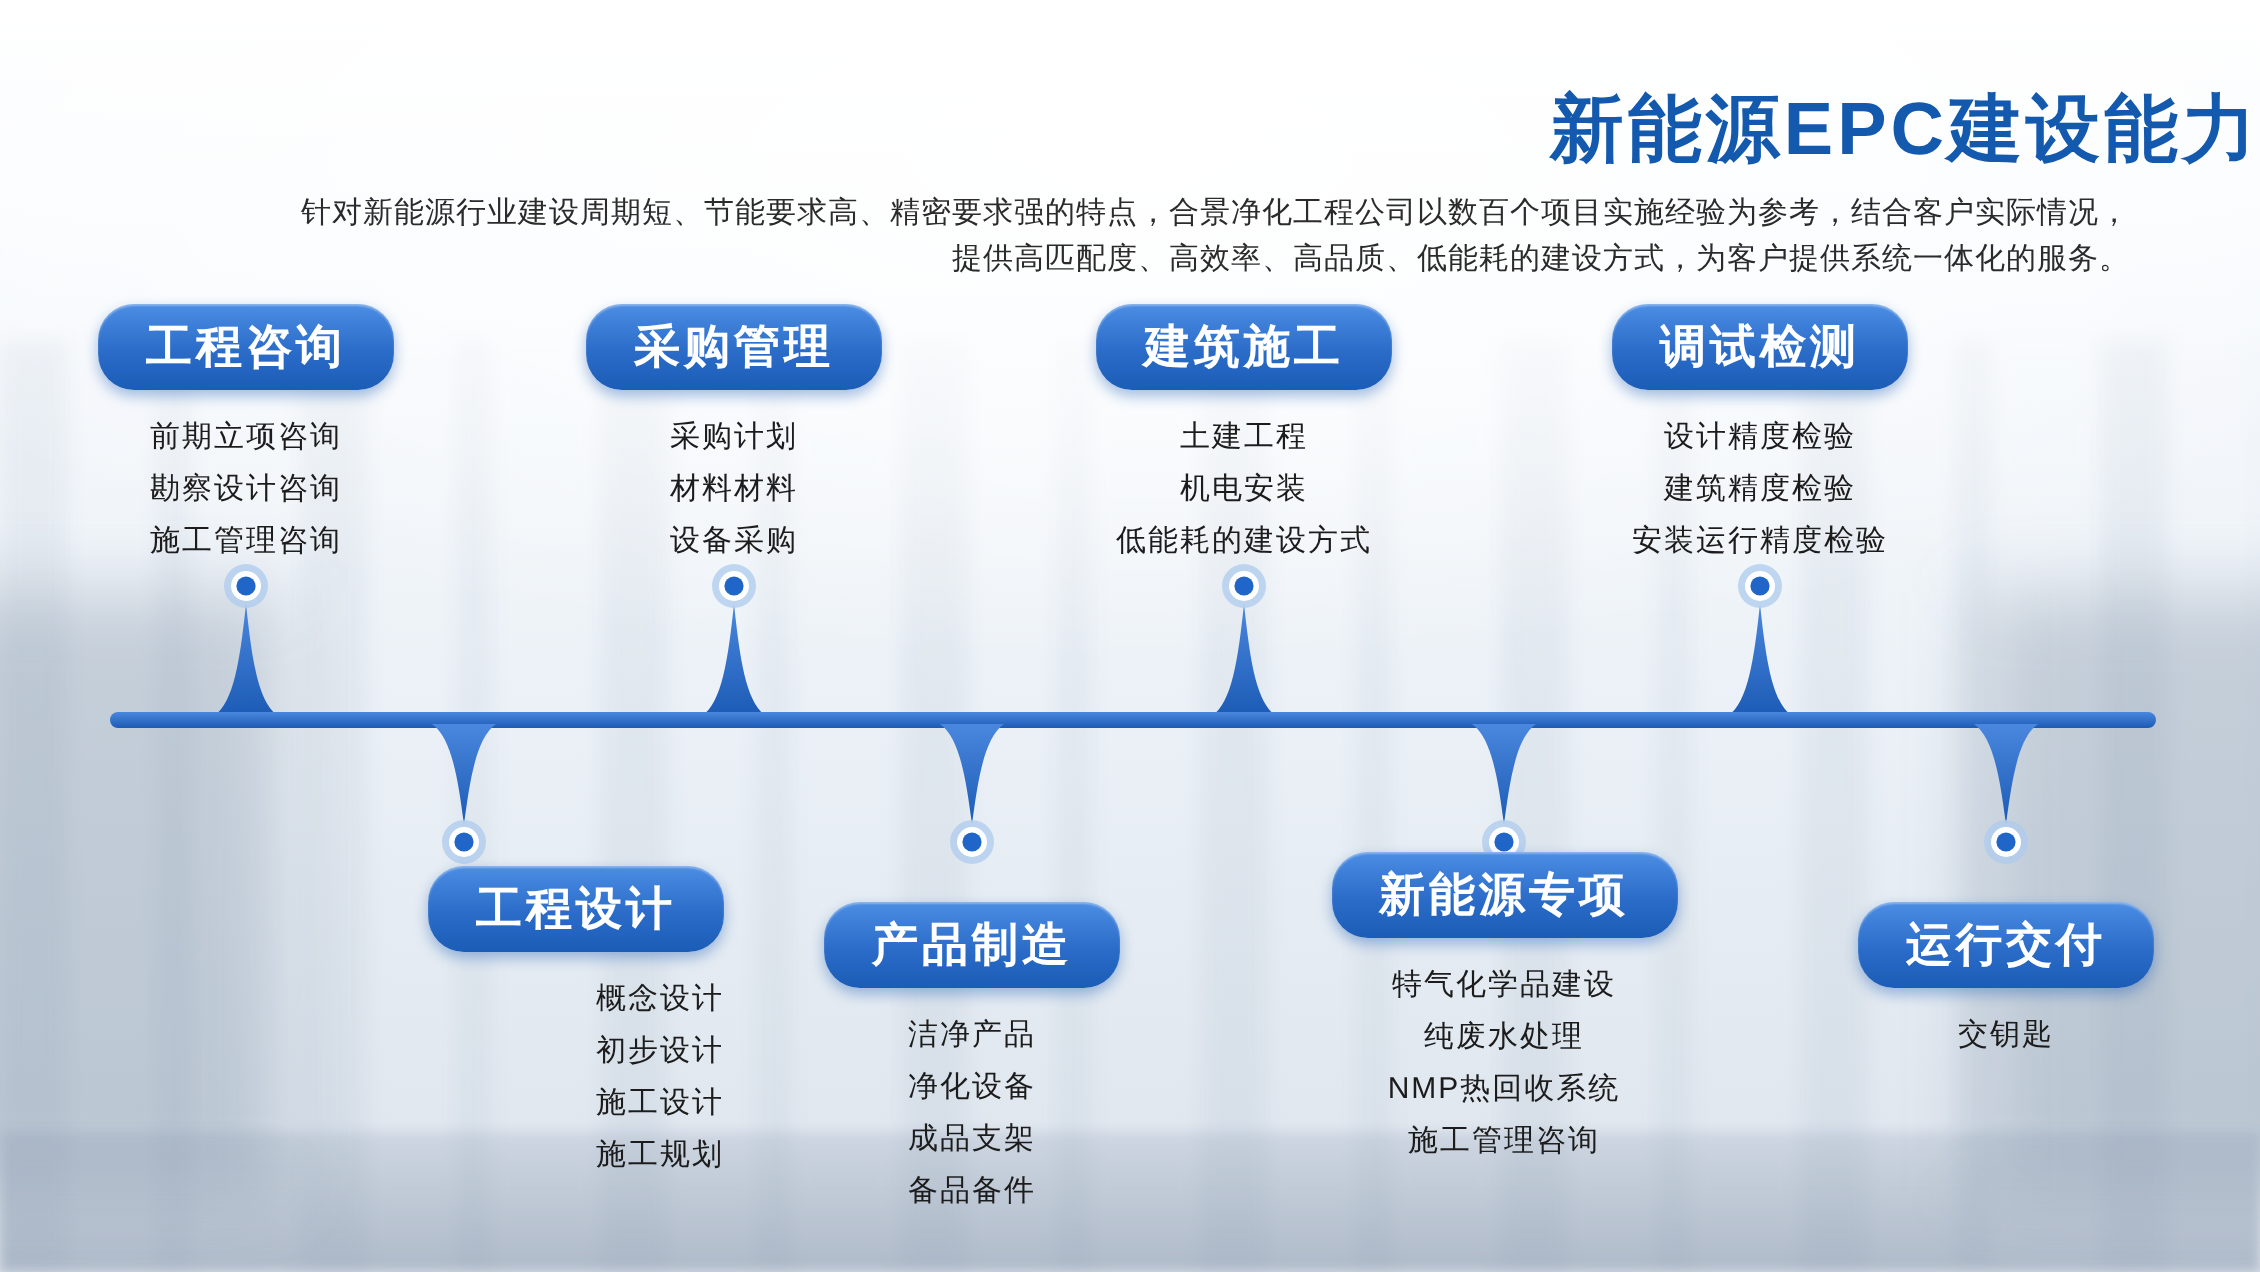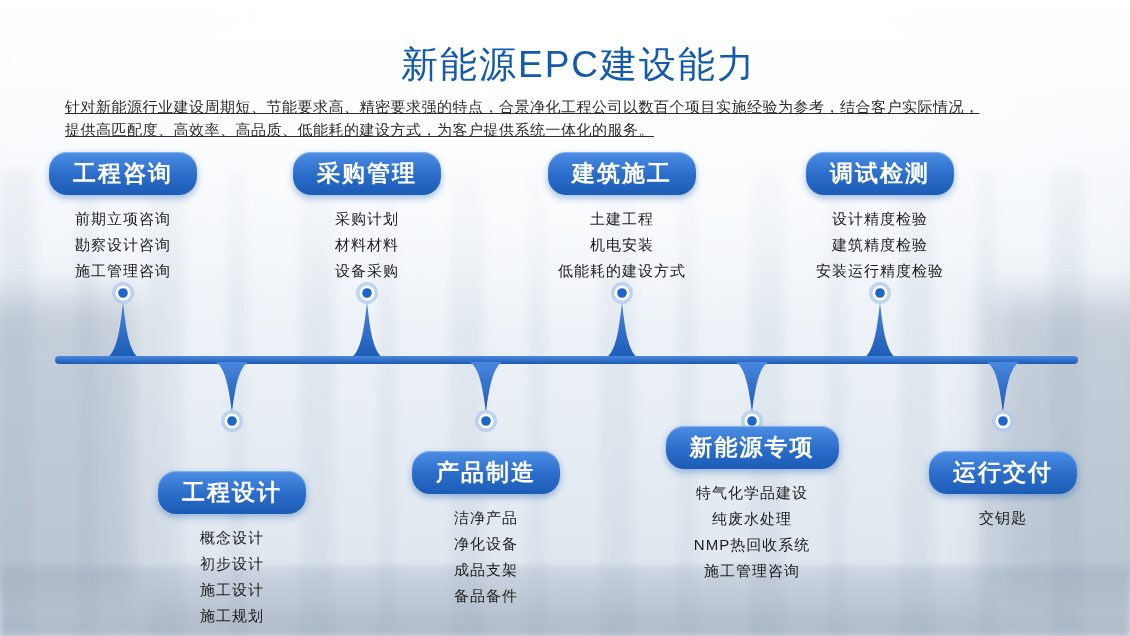--- a/index.html
+++ b/index.html
@@ -46,36 +46,35 @@
     background: rgba(95,115,140,0.28); filter: blur(18px); pointer-events: none;
   }
   .bg-corner-r {
     position: absolute; right: -40px; bottom: 40px; width: 180px; height: 300px;
     background: rgba(95,115,140,0.28); filter: blur(18px); pointer-events: none;
   }
 
   .page-title {
     position: absolute;
     top: 40px; left: 0; right: 0;
-    text-align: center;
+    text-align: right;
     font-size: 37px;
-    font-weight: normal;
+    font-weight: bold;
     letter-spacing: 2px;
     color: #1359ad;
     margin-left: 27px;
   }
   .subtitle {
     position: absolute;
     top: 95px; left: 65px; right: 65px;
-    text-align: left;
+    text-align: right;
     font-size: 15px;
     line-height: 23px;
     color: #2b2b2b;
     letter-spacing: 0.5px;
-    text-decoration: underline;
   }
 
   .timeline-svg {
     position: absolute;
     top: 0; left: 0;
     width: 1130px; height: 636px;
     pointer-events: none;
   }
 
   .stage {
@@ -222,21 +221,21 @@
 
   <div class="stage" style="left:750px; top:152px;">
     <div class="pill"><span>调试检测</span></div>
     <div class="items">
       <div class="item">设计精度检验</div>
       <div class="item">建筑精度检验</div>
       <div class="item">安装运行精度检验</div>
     </div>
   </div>
 
-  <div class="stage" style="left:102px; top:471px;">
+  <div class="stage" style="left:102px; top:433px;text-align:right;">
     <div class="pill"><span>工程设计</span></div>
     <div class="items">
       <div class="item">概念设计</div>
       <div class="item">初步设计</div>
       <div class="item">施工设计</div>
       <div class="item">施工规划</div>
     </div>
   </div>
 
   <div class="stage" style="left:356px; top:451px;">

